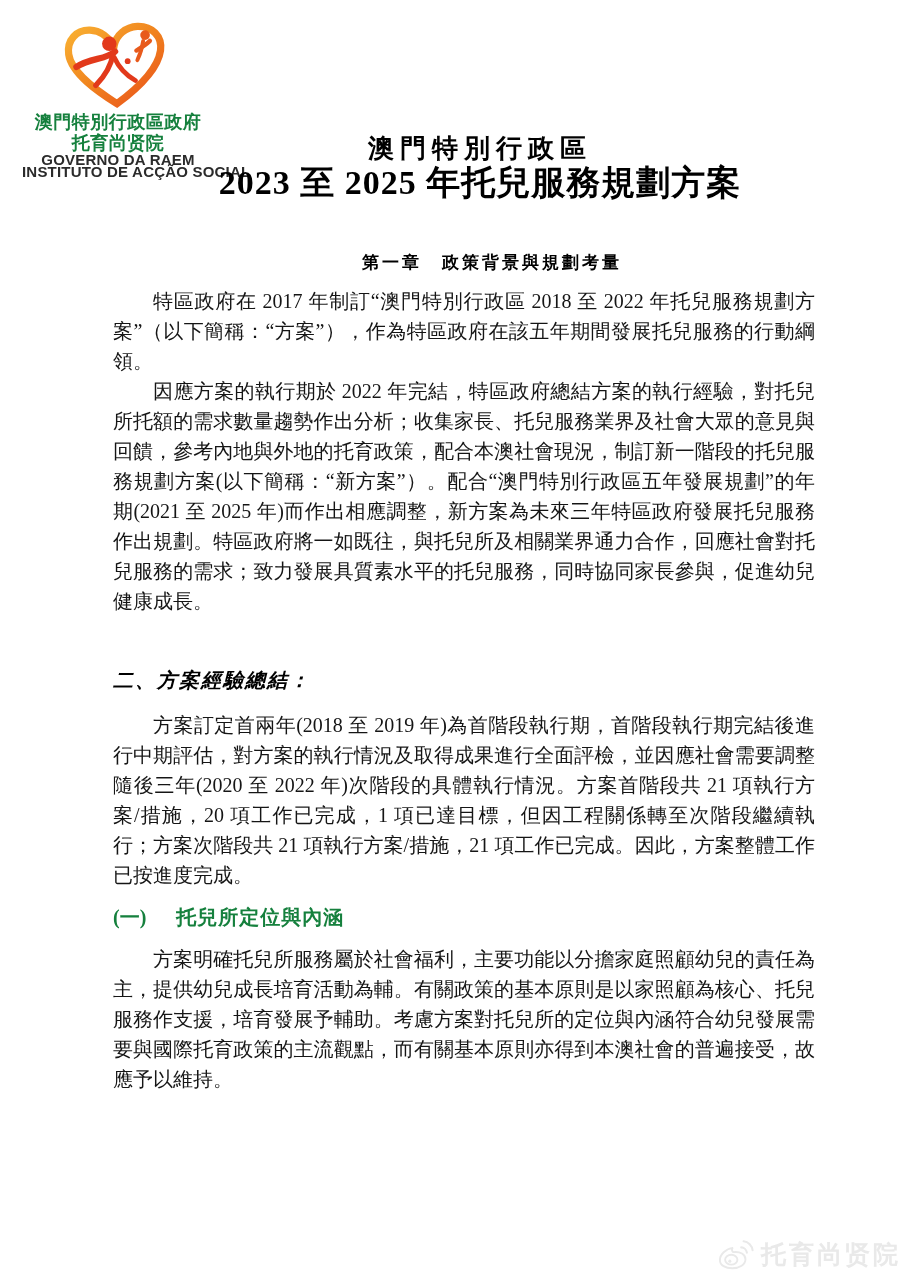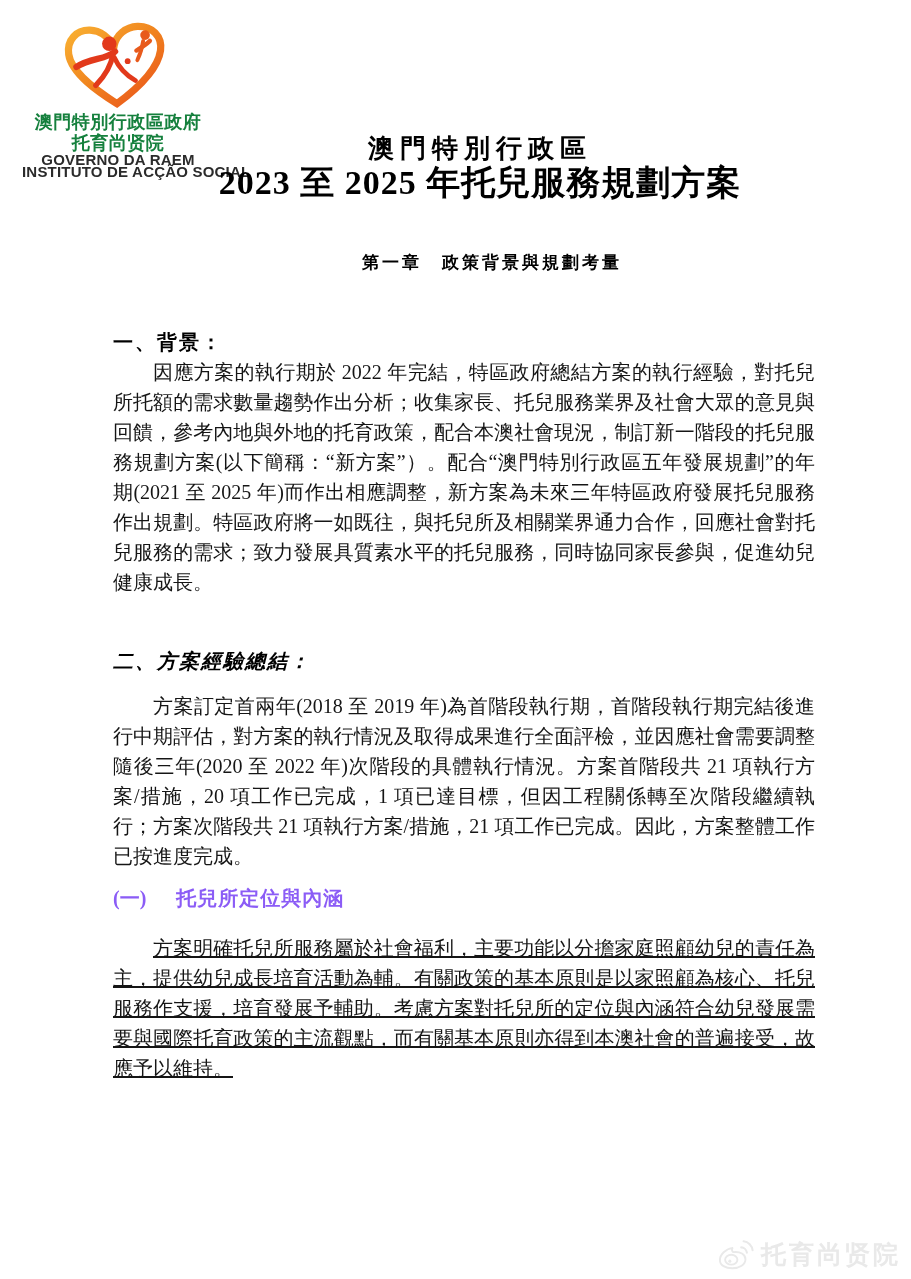--- a/index.html
+++ b/index.html
@@ -48,24 +48,24 @@
     font-weight:bold;font-size:20px;line-height:30px;letter-spacing:2px;color:#000;
   }
   .sec-heading.second{font-style:italic;}
   .para{
     font-size:20px;line-height:30px;text-align:justify;text-indent:2em;
     margin:0;color:#151515;
   }
   .para.p1{margin-top:8px;}
   .para.p2{margin-top:0;}
   .para.p3{margin-top:15px;}
-  .para.p4{margin-top:20px;text-decoration:underline;}
+  .para.p4{margin-top:12px;}
   .sub-heading{
     margin-top:12px;
-    font-weight:bold;font-size:20px;line-height:30px;color:#8b5cf6;
+    font-weight:bold;font-size:20px;line-height:30px;color:#15803d;
   }
   .sub-heading .sub-title{margin-left:30px;letter-spacing:1px;}
   
   .watermark{
     position:absolute;right:10px;bottom:8px;
     display:flex;align-items:center;gap:7px;
     font-family:"Liberation Sans","DejaVu Sans",sans-serif;
     font-weight:bold;font-size:25px;letter-spacing:3px;
     color:#e9e9e9;user-select:none;
   }
@@ -102,21 +102,21 @@
   </div>
 
   <div class="title-block">
     <div class="title-line1">澳門特別行政區</div>
     <div class="title-line2">2023 至 2025 年托兒服務規劃方案</div>
   </div>
 
   <div class="content">
     <div class="chapter-heading">第一章　政策背景與規劃考量</div>
 
-    <div class="sec-heading">一、背景：</div>
+    <p class="para p1">特區政府在 2017 年制訂“澳門特別行政區 2018 至 2022 年托兒服務規劃方案”（以下簡稱：“方案”），作為特區政府在該五年期間發展托兒服務的行動綱領。</p>
     <p class="para p2">因應方案的執行期於 2022 年完結，特區政府總結方案的執行經驗，對托兒所托額的需求數量趨勢作出分析；收集家長、托兒服務業界及社會大眾的意見與回饋，參考內地與外地的托育政策，配合本澳社會現況，制訂新一階段的托兒服務規劃方案(以下簡稱：“新方案”）。配合“澳門特別行政區五年發展規劃”的年期(2021 至 2025 年)而作出相應調整，新方案為未來三年特區政府發展托兒服務作出規劃。特區政府將一如既往，與托兒所及相關業界通力合作，回應社會對托兒服務的需求；致力發展具質素水平的托兒服務，同時協同家長參與，促進幼兒健康成長。</p>
 
     <div class="sec-heading second">二、方案經驗總結：</div>
     <p class="para p3">方案訂定首兩年(2018 至 2019 年)為首階段執行期，首階段執行期完結後進行中期評估，對方案的執行情況及取得成果進行全面評檢，並因應社會需要調整隨後三年(2020 至 2022 年)次階段的具體執行情況。方案首階段共 21 項執行方案/措施，20 項工作已完成，1 項已達目標，但因工程關係轉至次階段繼續執行；方案次階段共 21 項執行方案/措施，21 項工作已完成。因此，方案整體工作已按進度完成。</p>
 
     <div class="sub-heading">
       <span>(一)</span><span class="sub-title">托兒所定位與內涵</span>
     </div>
     <p class="para p4">方案明確托兒所服務屬於社會福利，主要功能以分擔家庭照顧幼兒的責任為主，提供幼兒成長培育活動為輔。有關政策的基本原則是以家照顧為核心、托兒服務作支援，培育發展予輔助。考慮方案對托兒所的定位與內涵符合幼兒發展需要與國際托育政策的主流觀點，而有關基本原則亦得到本澳社會的普遍接受，故應予以維持。</p>
   </div>

